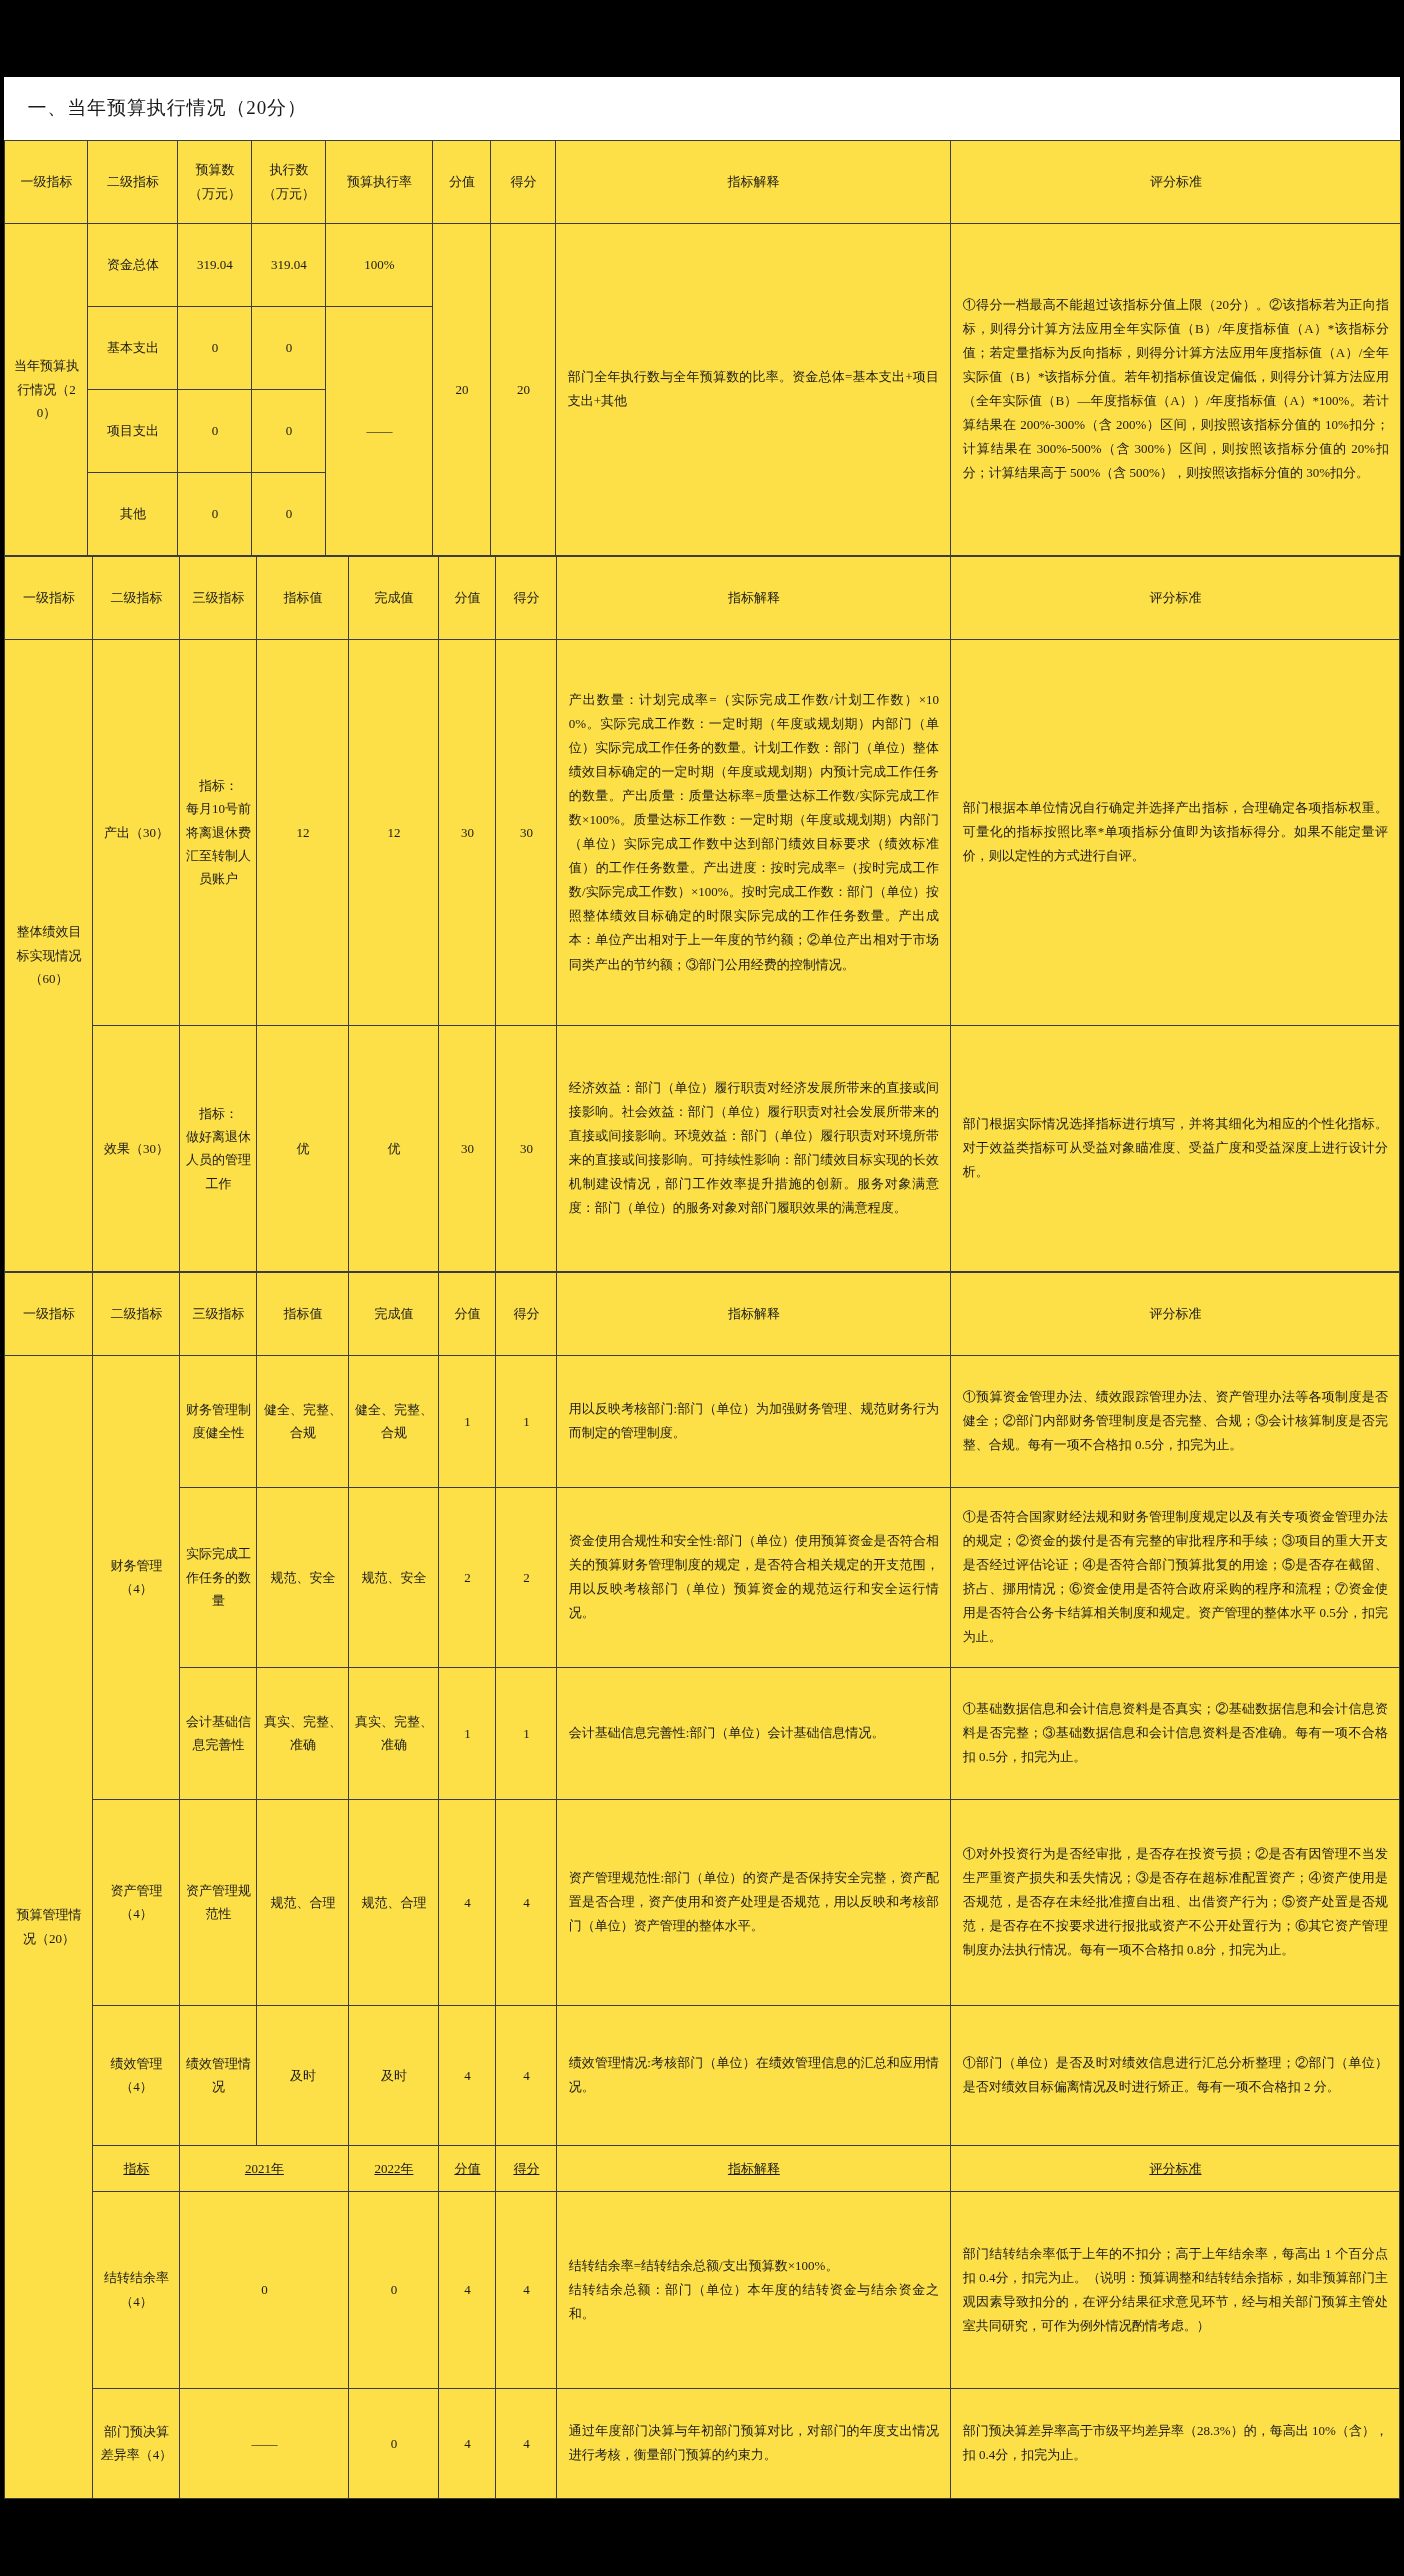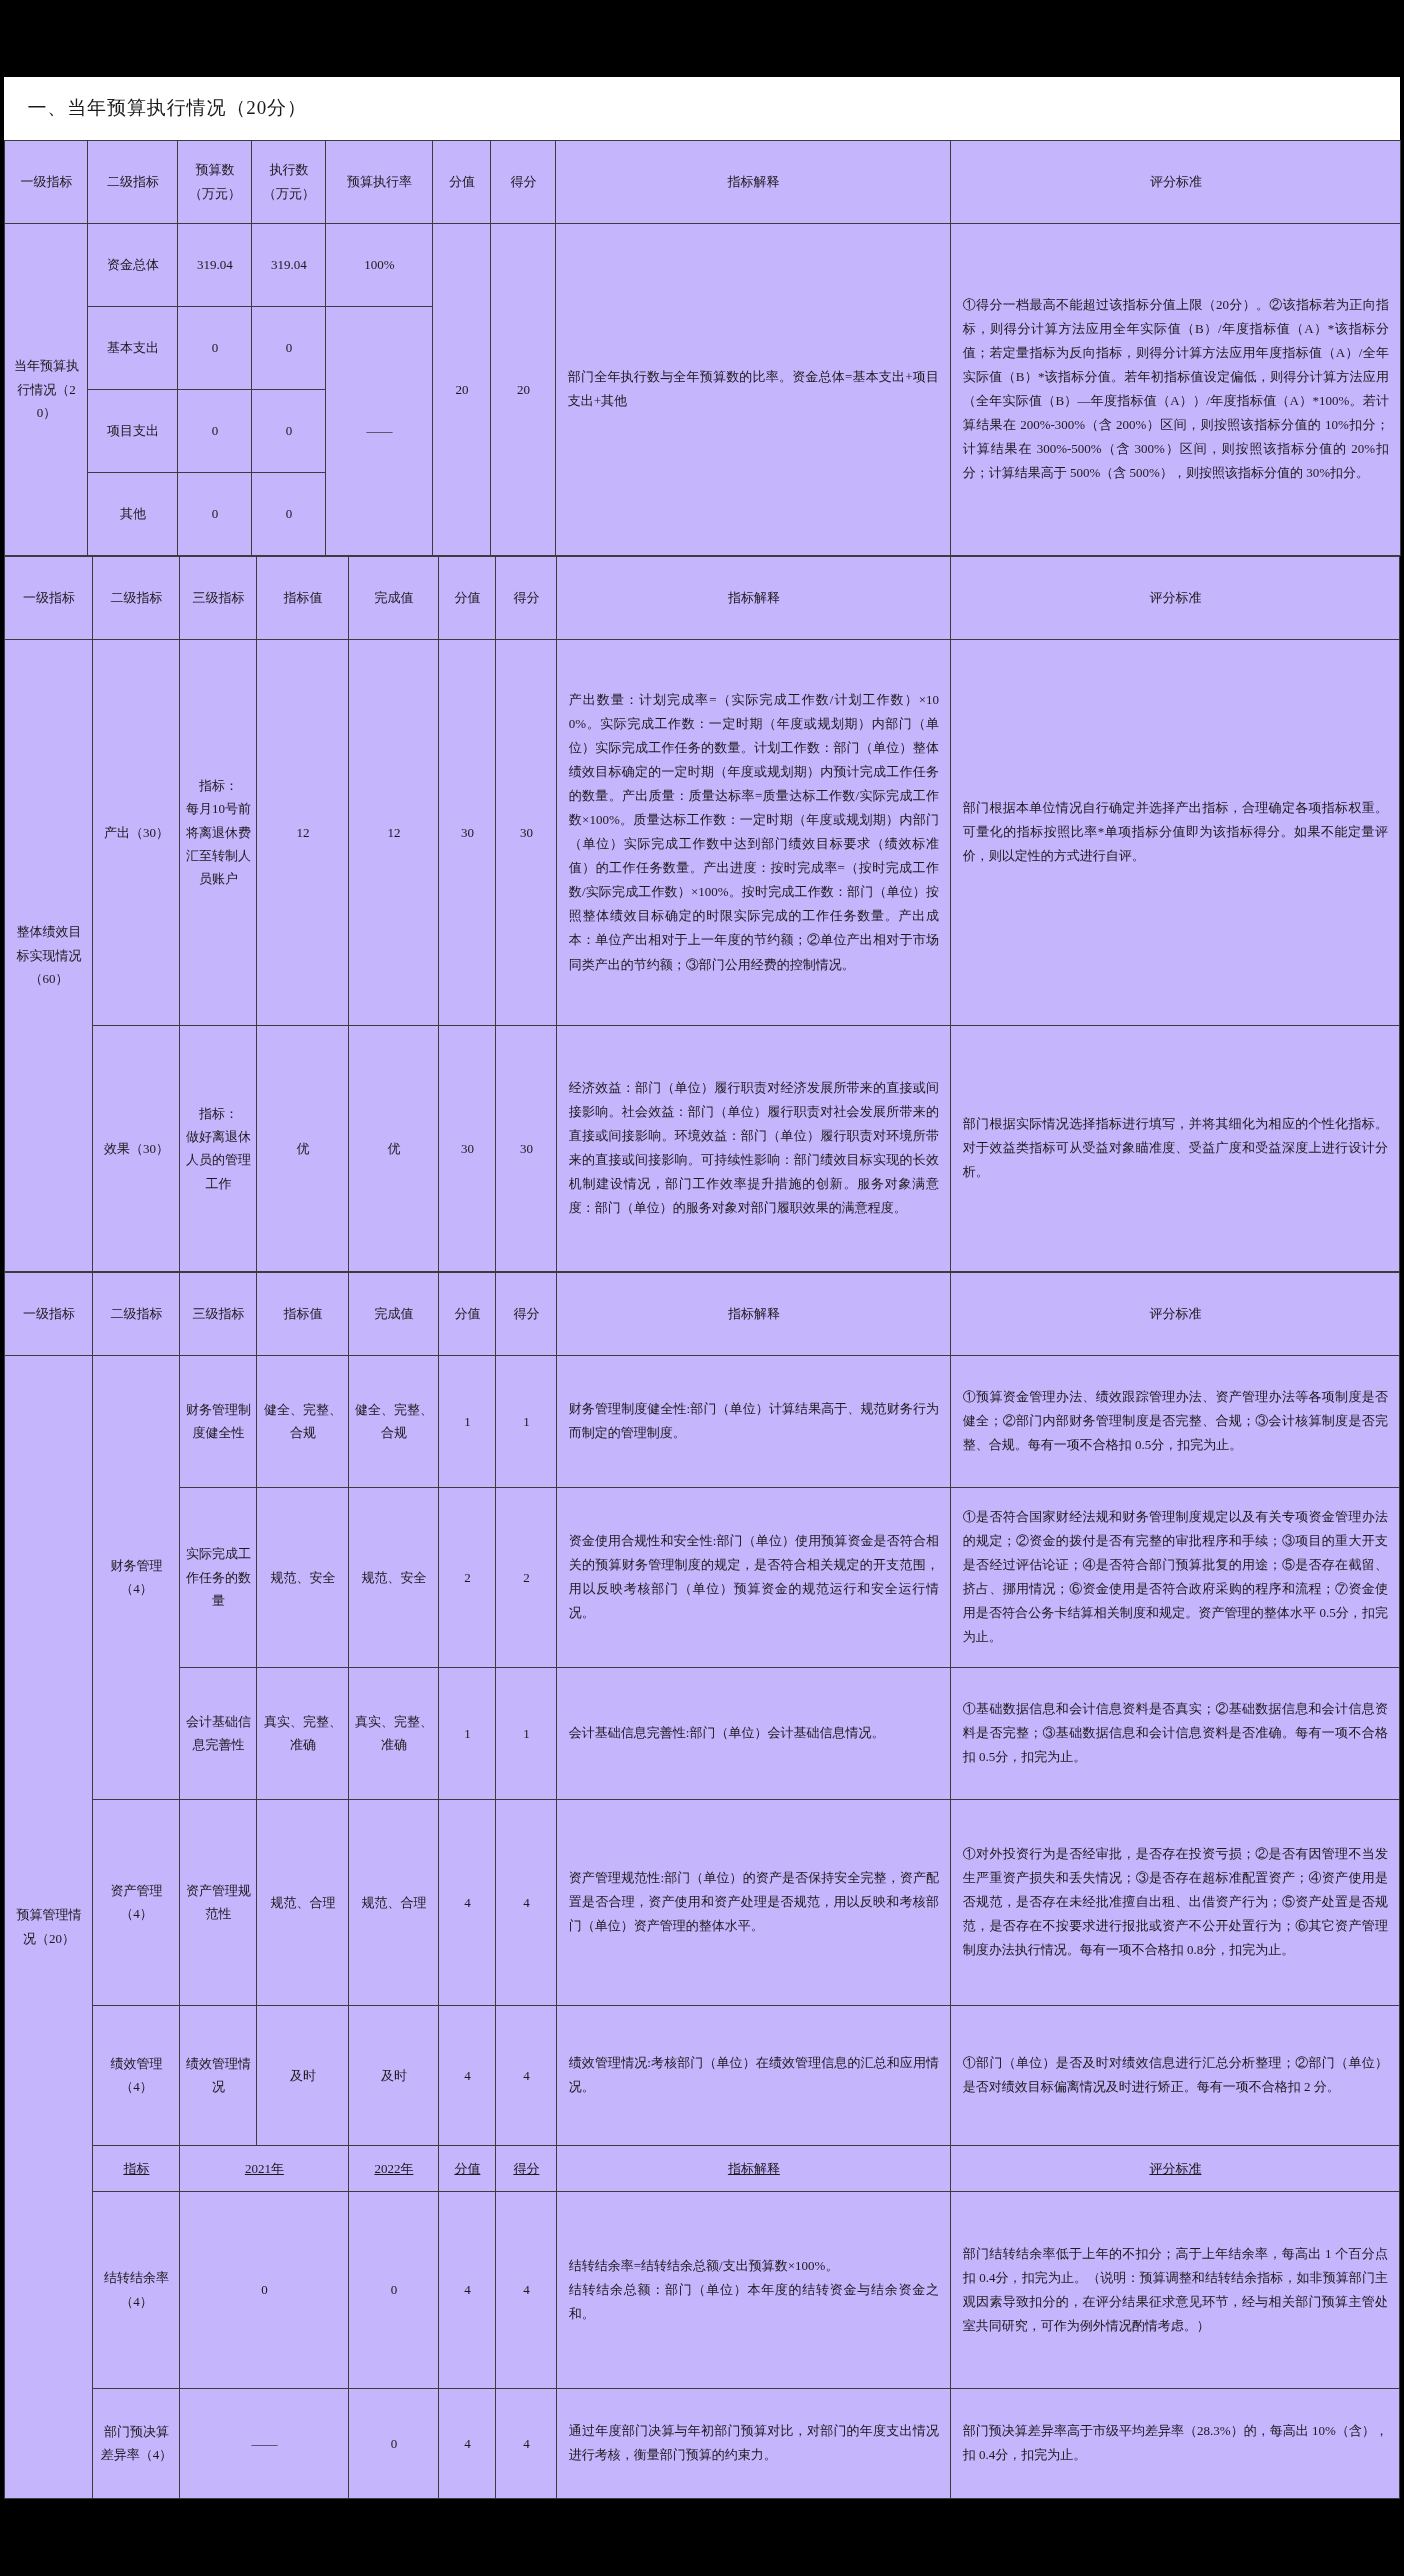--- a/index.html
+++ b/index.html
@@ -1,20 +1,20 @@
 <!DOCTYPE html>
 <html style="font-size:14px"><head>
 <meta charset="utf-8">
 <style>
   html,body{margin:0;padding:0;background:#000;}
   body{width:1404px;font-family:"Liberation Serif","DejaVu Serif",serif;color:#1a1a1a;}
   .top-band{height:77px;background:#000;}
   .content{margin:0 4.4px;background:#fff;border-bottom:8.8px solid #000;}
   .section-title{font-size:19px;padding:17.5px 12.3px 19.3px 23px;background:#fff;letter-spacing:0.9px;}
-  table{width:100%;border-collapse:collapse;table-layout:fixed;background:#c4b5fd;}
+  table{width:100%;border-collapse:collapse;table-layout:fixed;background:#fde047;}
   td,th{border:1.8px solid #3c3c3c;font-size:13px;font-weight:normal;text-align:center;
         vertical-align:middle;padding:5.3px 5.3px;line-height:1.8;word-break:break-all;
         white-space:pre-line;}
   td.expl,td.crit{text-align:justify;padding:8.8px 11.4px;line-height:1.85;}
   tr.hdr{height:83px;}
   tr.t1r{height:83px;}
   tr.t2r1{height:386px;} tr.t2r2{height:246px;}
   tr.t3r1{height:132px;} tr.t3r2{height:180px;} tr.t3r3{height:132px;}
   tr.t3r4{height:206px;} tr.t3r5{height:140px;padding-left:33px;} tr.t3sub{height:46px;text-decoration:underline;}
   tr.t3r6{height:197px;} tr.t3r7{height:110px;}
@@ -155,21 +155,21 @@
       <th>评分标准</th>
     </tr>
     <tr class="t3r1">
       <td rowspan="8">预算管理情况（20）</td>
       <td rowspan="3">财务管理（4）</td>
       <td>财务管理制度健全性</td>
       <td>健全、完整、合规</td>
       <td>健全、完整、合规</td>
       <td>1</td>
       <td>1</td>
-      <td class="expl">财务管理制度健全性:部门（单位）计算结果高于、规范财务行为而制定的管理制度。</td>
+      <td class="expl">用以反映考核部门:部门（单位）为加强财务管理、规范财务行为而制定的管理制度。</td>
       <td class="crit">①预算资金管理办法、绩效跟踪管理办法、资产管理办法等各项制度是否健全；②部门内部财务管理制度是否完整、合规；③会计核算制度是否完整、合规。每有一项不合格扣 0.5分，扣完为止。</td>
     </tr>
     <tr class="t3r2">
       <td>实际完成工作任务的数量</td>
       <td>规范、安全</td>
       <td>规范、安全</td>
       <td>2</td>
       <td>2</td>
       <td class="expl">资金使用合规性和安全性:部门（单位）使用预算资金是否符合相关的预算财务管理制度的规定，是否符合相关规定的开支范围，用以反映考核部门（单位）预算资金的规范运行和安全运行情况。</td>
       <td class="crit">①是否符合国家财经法规和财务管理制度规定以及有关专项资金管理办法的规定；②资金的拨付是否有完整的审批程序和手续；③项目的重大开支是否经过评估论证；④是否符合部门预算批复的用途；⑤是否存在截留、挤占、挪用情况；⑥资金使用是否符合政府采购的程序和流程；⑦资金使用是否符合公务卡结算相关制度和规定。资产管理的整体水平 0.5分，扣完为止。</td>

